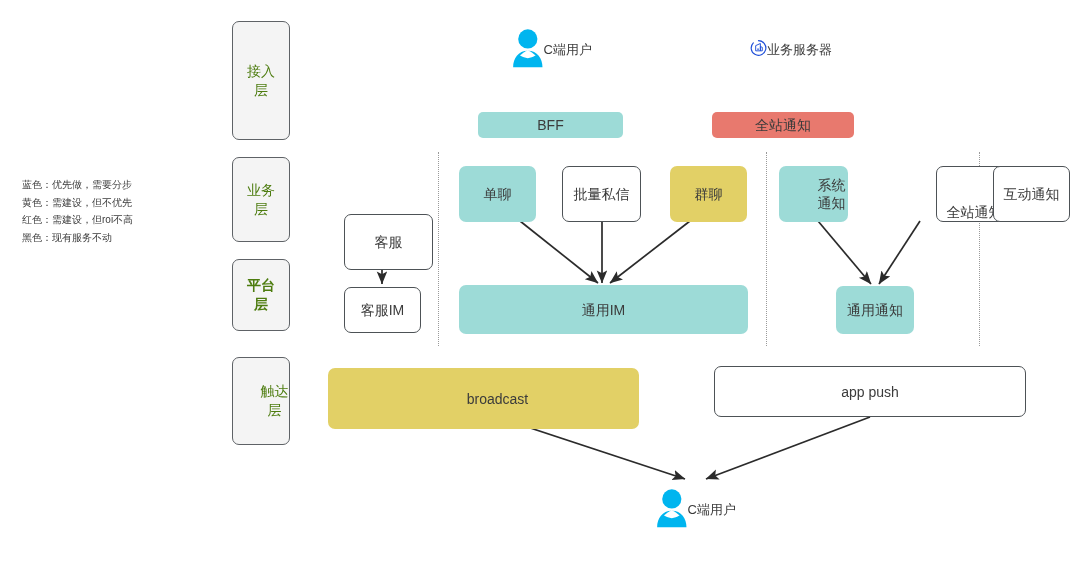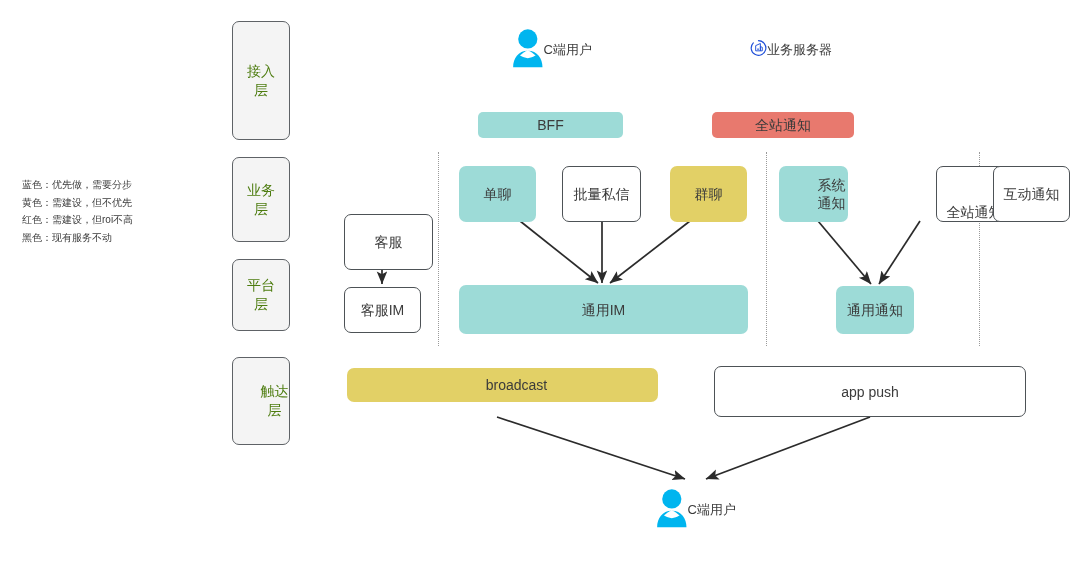--- a/index.html
+++ b/index.html
@@ -80,21 +80,21 @@
   </div>
 
   <div class="layer-chip" style="left:232px;top:21px;height:117px;">
     <span style="white-space:pre-line;">接入
 层</span>
   </div>
   <div class="layer-chip" style="left:232px;top:157px;height:83px;">
     <span style="white-space:pre-line;">业务
 层</span>
   </div>
-  <div class="layer-chip" style="left:232px;top:259px;height:70px;">
+  <div class="layer-chip" style="left:232px;top:259px;height:70px;font-weight:bold;">
     <span style="white-space:pre-line;">平台
 层</span>
   </div>
   <div class="layer-chip" style="left:232px;top:357px;height:86px;">
     <span style="white-space:pre-line;margin-left:27px;">触达
 层</span>
   </div>
 
   <div class="vsep" style="left:438px;top:152px;height:194px;"></div>
   <div class="vsep" style="left:766px;top:152px;height:194px;"></div>
@@ -152,21 +152,21 @@
   <div class="node white" style="left:344px;top:287px;width:77px;height:46px;">
     <span>客服IM</span>
   </div>
   <div class="node teal" style="left:459px;top:285px;width:289px;height:49px;">
     <span>通用IM</span>
   </div>
   <div class="node teal" style="left:836px;top:286px;width:78px;height:48px;">
     <span>通用通知</span>
   </div>
 
-  <div class="node yellow" style="left:347px;top:368px;width:311px;height:34px;padding-left:28px;">
+  <div class="node yellow" style="left:328px;top:368px;width:311px;height:61px;padding-left:28px;">
     <span>broadcast</span>
   </div>
   <div class="node white" style="left:714px;top:366px;width:312px;height:51px;">
     <span>app push</span>
   </div>
 
   <div class="actor" style="left:656px;top:478px;width:80px;">
     <svg width="56" height="60" viewBox="0 0 56 72">
       <circle cx="28" cy="20" r="17" fill="#00b5ef"></circle>
       <path d="M28 41 C11 41 2 55 2 70 L54 70 C54 55 45 41 28 41 Z

